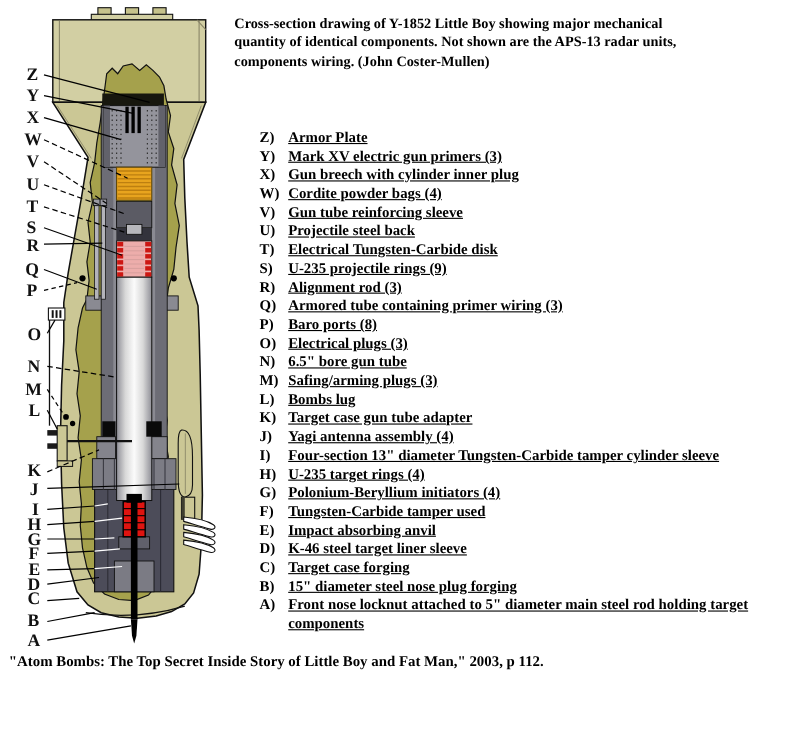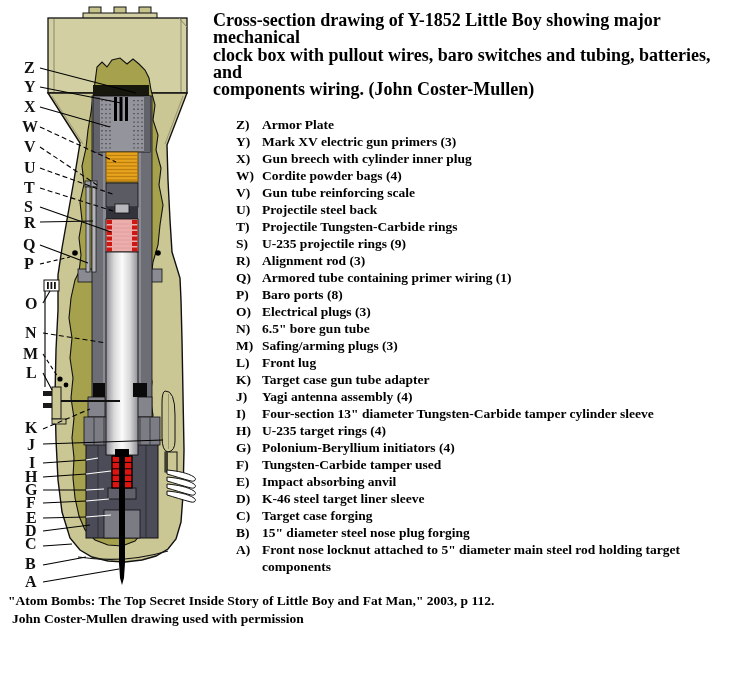--- a/index.html
+++ b/index.html
@@ -1,25 +1,25 @@
 <!DOCTYPE html>
 <html><head>
 <meta charset="utf-8">
 <style>
   html,body{margin:0;padding:0;background:#fff;}
   .page{position:relative;width:735px;height:675px;background:#ffffff;overflow:hidden;
         font-family:"Liberation Serif",serif;color:#000;}
   .diagram-wrap{position:absolute;left:0;top:0;width:235px;height:600px;}
   .intro{position:absolute;left:213px;top:12px;width:522px;
-         font-weight:bold;font-size:18px;line-height:17.3px;}
+         font-weight:bold;font-size:13px;line-height:17.3px;}
   .legend{position:absolute;left:236px;top:116px;width:499px;
           font-weight:bold;font-size:13.5px;line-height:17px;}
   .lrow{display:flex;}
   .ltag{flex:0 0 26px;width:26px;}
-  .ltxt{flex:1;}
+  .ltxt{flex:1;text-decoration:underline;}
   .citation{position:absolute;left:8px;top:592px;font-weight:bold;font-size:13.5px;line-height:17.5px;}
   .citation .l2{margin-left:4px;}
   svg text.lbl{font-family:"Liberation Serif",serif;font-weight:bold;font-size:16px;fill:#111;}
 </style>
 </head>
 <body>
 
 <div class="page">
 
   <div class="diagram-wrap">
@@ -273,21 +273,21 @@
       <text class="lbl" x="25" y="536">D</text>
       <text class="lbl" x="25" y="549">C</text>
       <text class="lbl" x="25" y="569">B</text>
       <text class="lbl" x="25" y="587">A</text>
     </g>
   </svg>
   </div>
 
   <div class="intro">
     <div>Cross-section drawing of Y-1852 Little Boy showing major mechanical</div>
-    <div>clock box with pullout wires, baro switches and tubing, batteries, and</div>
+    <div>quantity of identical components.  Not shown are the APS-13 radar units,</div>
     <div>components wiring.  (John Coster-Mullen)</div>
   </div>
 
   <div class="legend">
     <div class="lrow">
         <span class="ltag">Z)</span>
         <span class="ltxt">Armor Plate</span>
       </div>
     <div class="lrow">
         <span class="ltag">Y)</span>
@@ -296,61 +296,61 @@
     <div class="lrow">
         <span class="ltag">X)</span>
         <span class="ltxt">Gun breech with cylinder inner plug</span>
       </div>
     <div class="lrow">
         <span class="ltag">W)</span>
         <span class="ltxt">Cordite powder bags (4)</span>
       </div>
     <div class="lrow">
         <span class="ltag">V)</span>
-        <span class="ltxt">Gun tube reinforcing scale</span>
+        <span class="ltxt">Gun tube reinforcing sleeve</span>
       </div>
     <div class="lrow">
         <span class="ltag">U)</span>
         <span class="ltxt">Projectile steel back</span>
       </div>
     <div class="lrow">
         <span class="ltag">T)</span>
-        <span class="ltxt">Projectile Tungsten-Carbide rings</span>
+        <span class="ltxt">Electrical Tungsten-Carbide disk</span>
       </div>
     <div class="lrow">
         <span class="ltag">S)</span>
         <span class="ltxt">U-235 projectile rings (9)</span>
       </div>
     <div class="lrow">
         <span class="ltag">R)</span>
         <span class="ltxt">Alignment rod (3)</span>
       </div>
     <div class="lrow">
         <span class="ltag">Q)</span>
-        <span class="ltxt">Armored tube containing primer wiring (1)</span>
+        <span class="ltxt">Armored tube containing primer wiring (3)</span>
       </div>
     <div class="lrow">
         <span class="ltag">P)</span>
         <span class="ltxt">Baro ports (8)</span>
       </div>
     <div class="lrow">
         <span class="ltag">O)</span>
         <span class="ltxt">Electrical plugs (3)</span>
       </div>
     <div class="lrow">
         <span class="ltag">N)</span>
         <span class="ltxt">6.5" bore gun tube</span>
       </div>
     <div class="lrow">
         <span class="ltag">M)</span>
         <span class="ltxt">Safing/arming plugs (3)</span>
       </div>
     <div class="lrow">
         <span class="ltag">L)</span>
-        <span class="ltxt">Front lug</span>
+        <span class="ltxt">Bombs lug</span>
       </div>
     <div class="lrow">
         <span class="ltag">K)</span>
         <span class="ltxt">Target case gun tube adapter</span>
       </div>
     <div class="lrow">
         <span class="ltag">J)</span>
         <span class="ltxt">Yagi antenna assembly (4)</span>
       </div>
     <div class="lrow">
@@ -386,16 +386,15 @@
         <span class="ltxt">15" diameter steel nose plug forging</span>
       </div>
     <div class="lrow">
         <span class="ltag">A)</span>
         <span class="ltxt">Front nose locknut attached to 5" diameter main steel rod holding target components</span>
       </div>
   </div>
 
   <div class="citation">
     <div class="l1">"Atom Bombs: The Top Secret Inside Story of Little Boy and Fat Man," 2003, p 112.</div>
-    <div class="l2">John Coster-Mullen drawing used with permission</div>
   </div>
 
 </div>
 
 </body></html>

